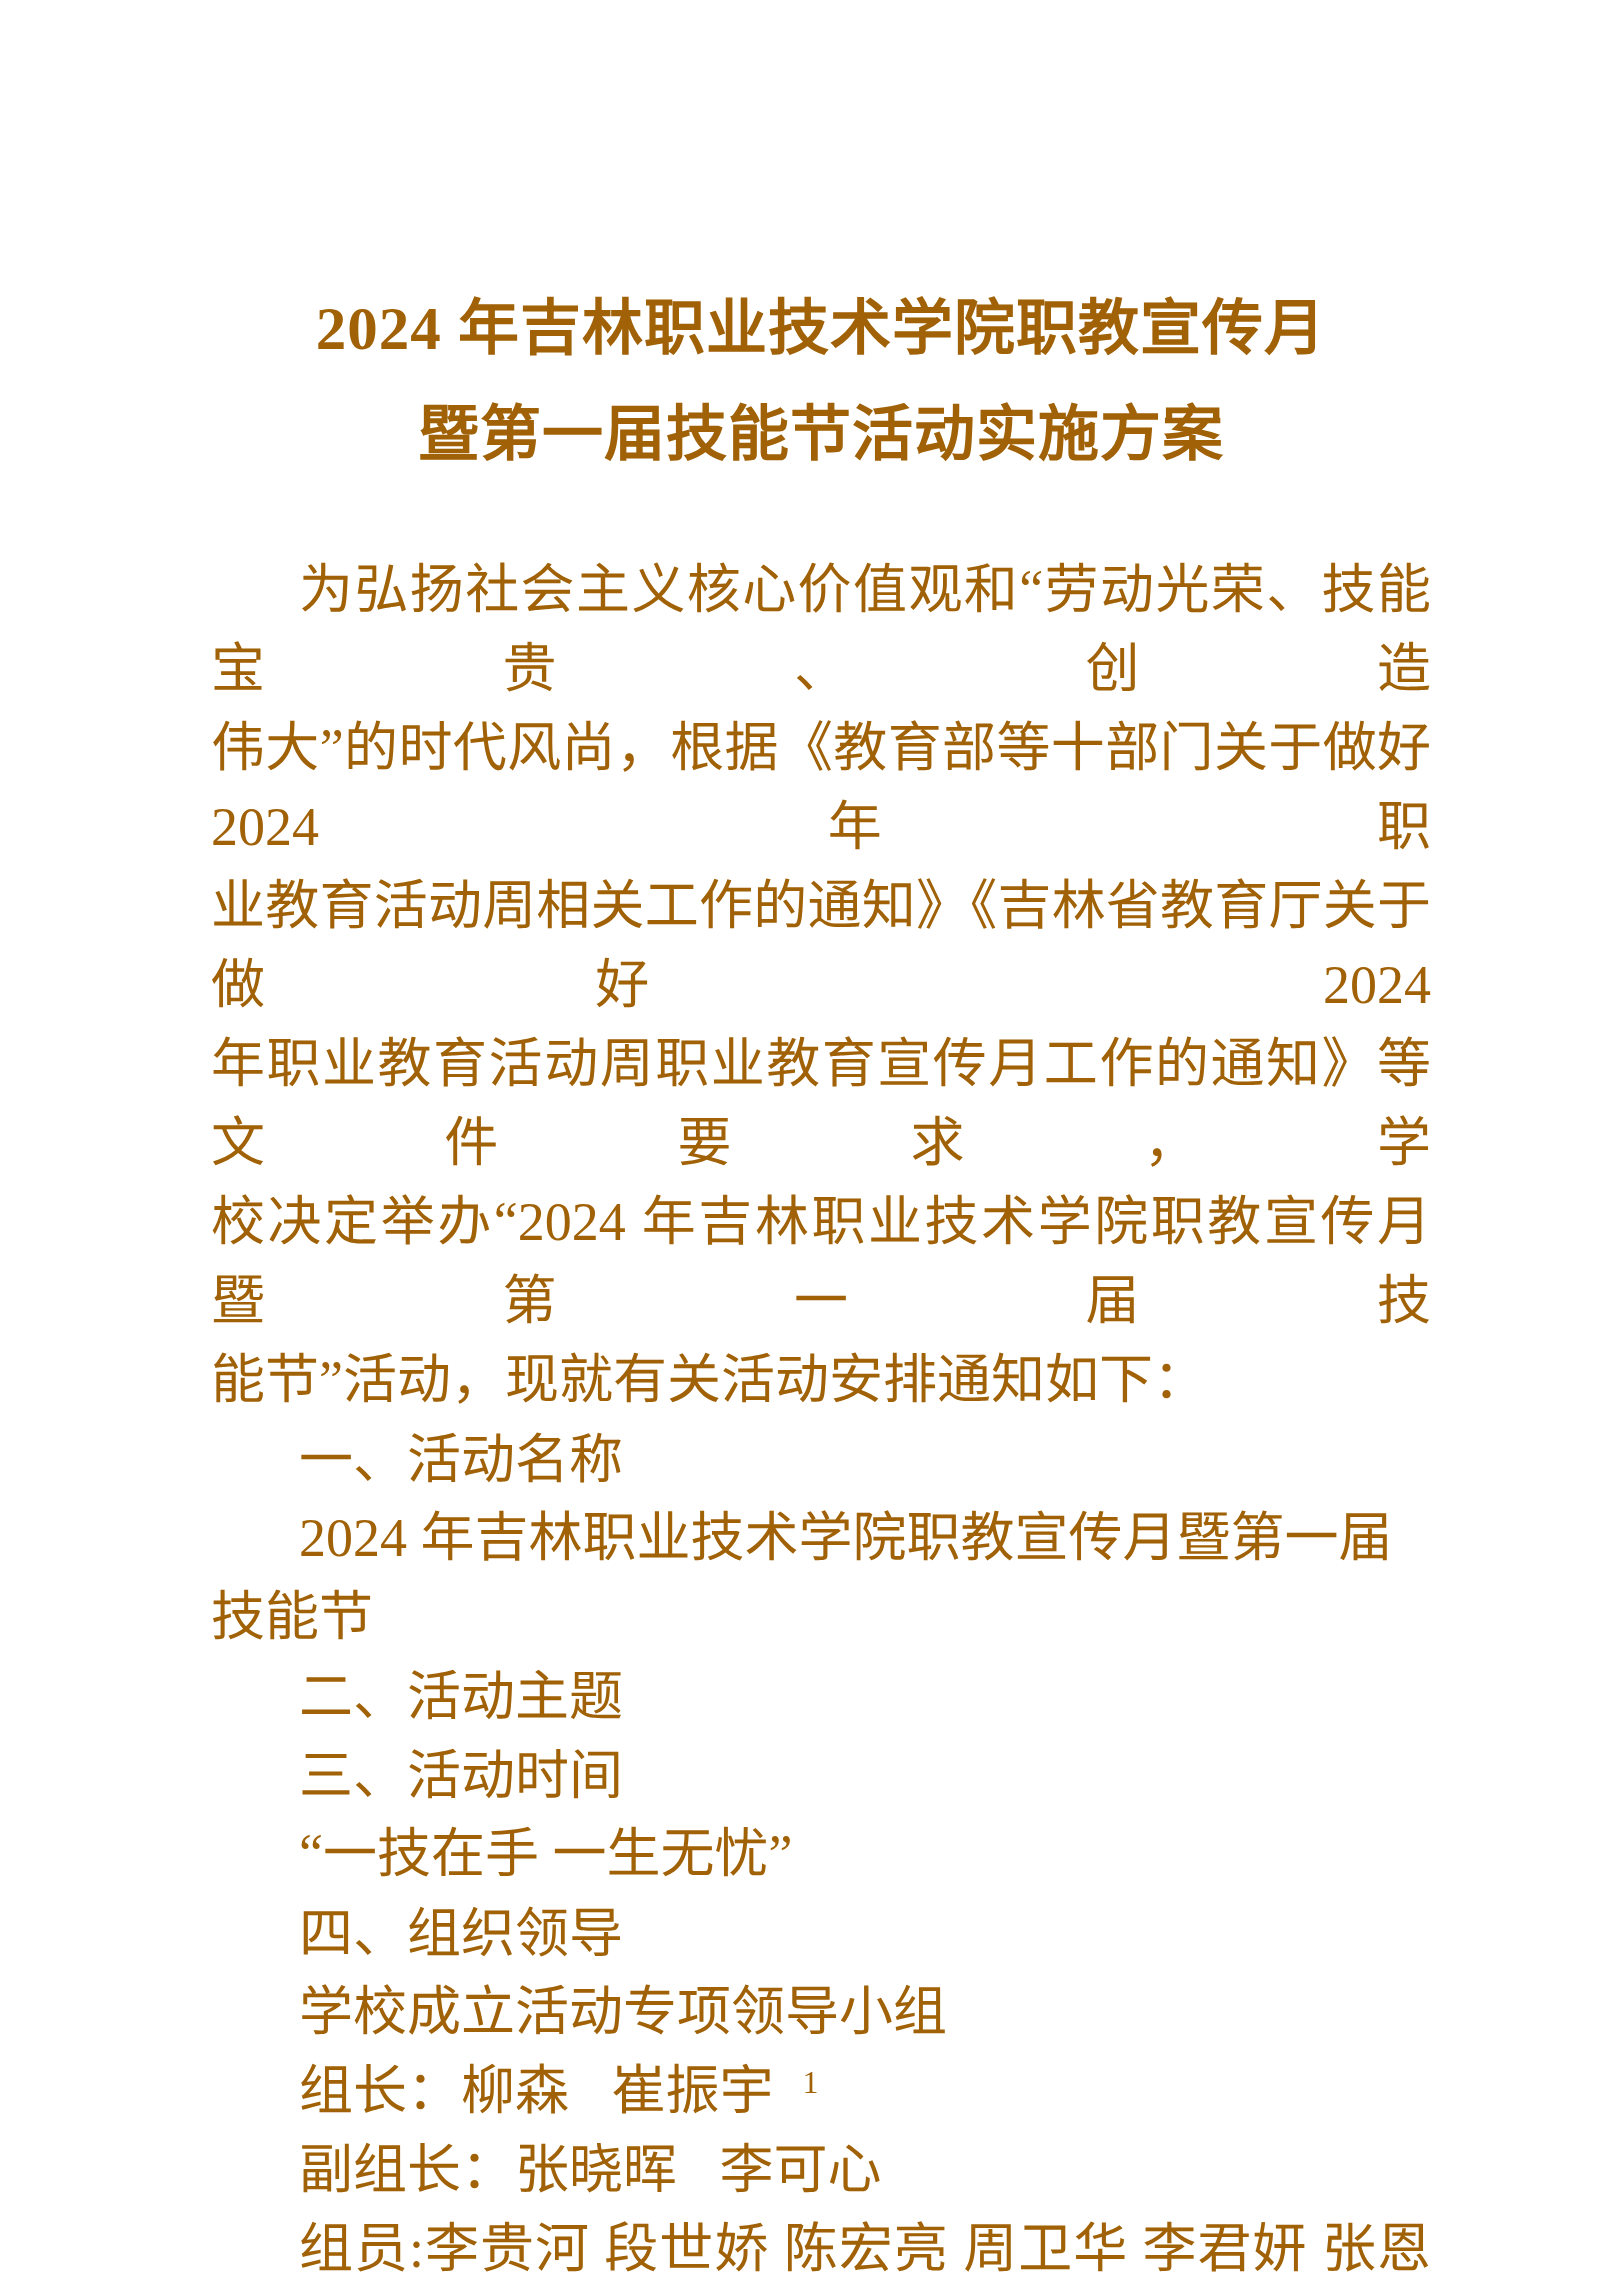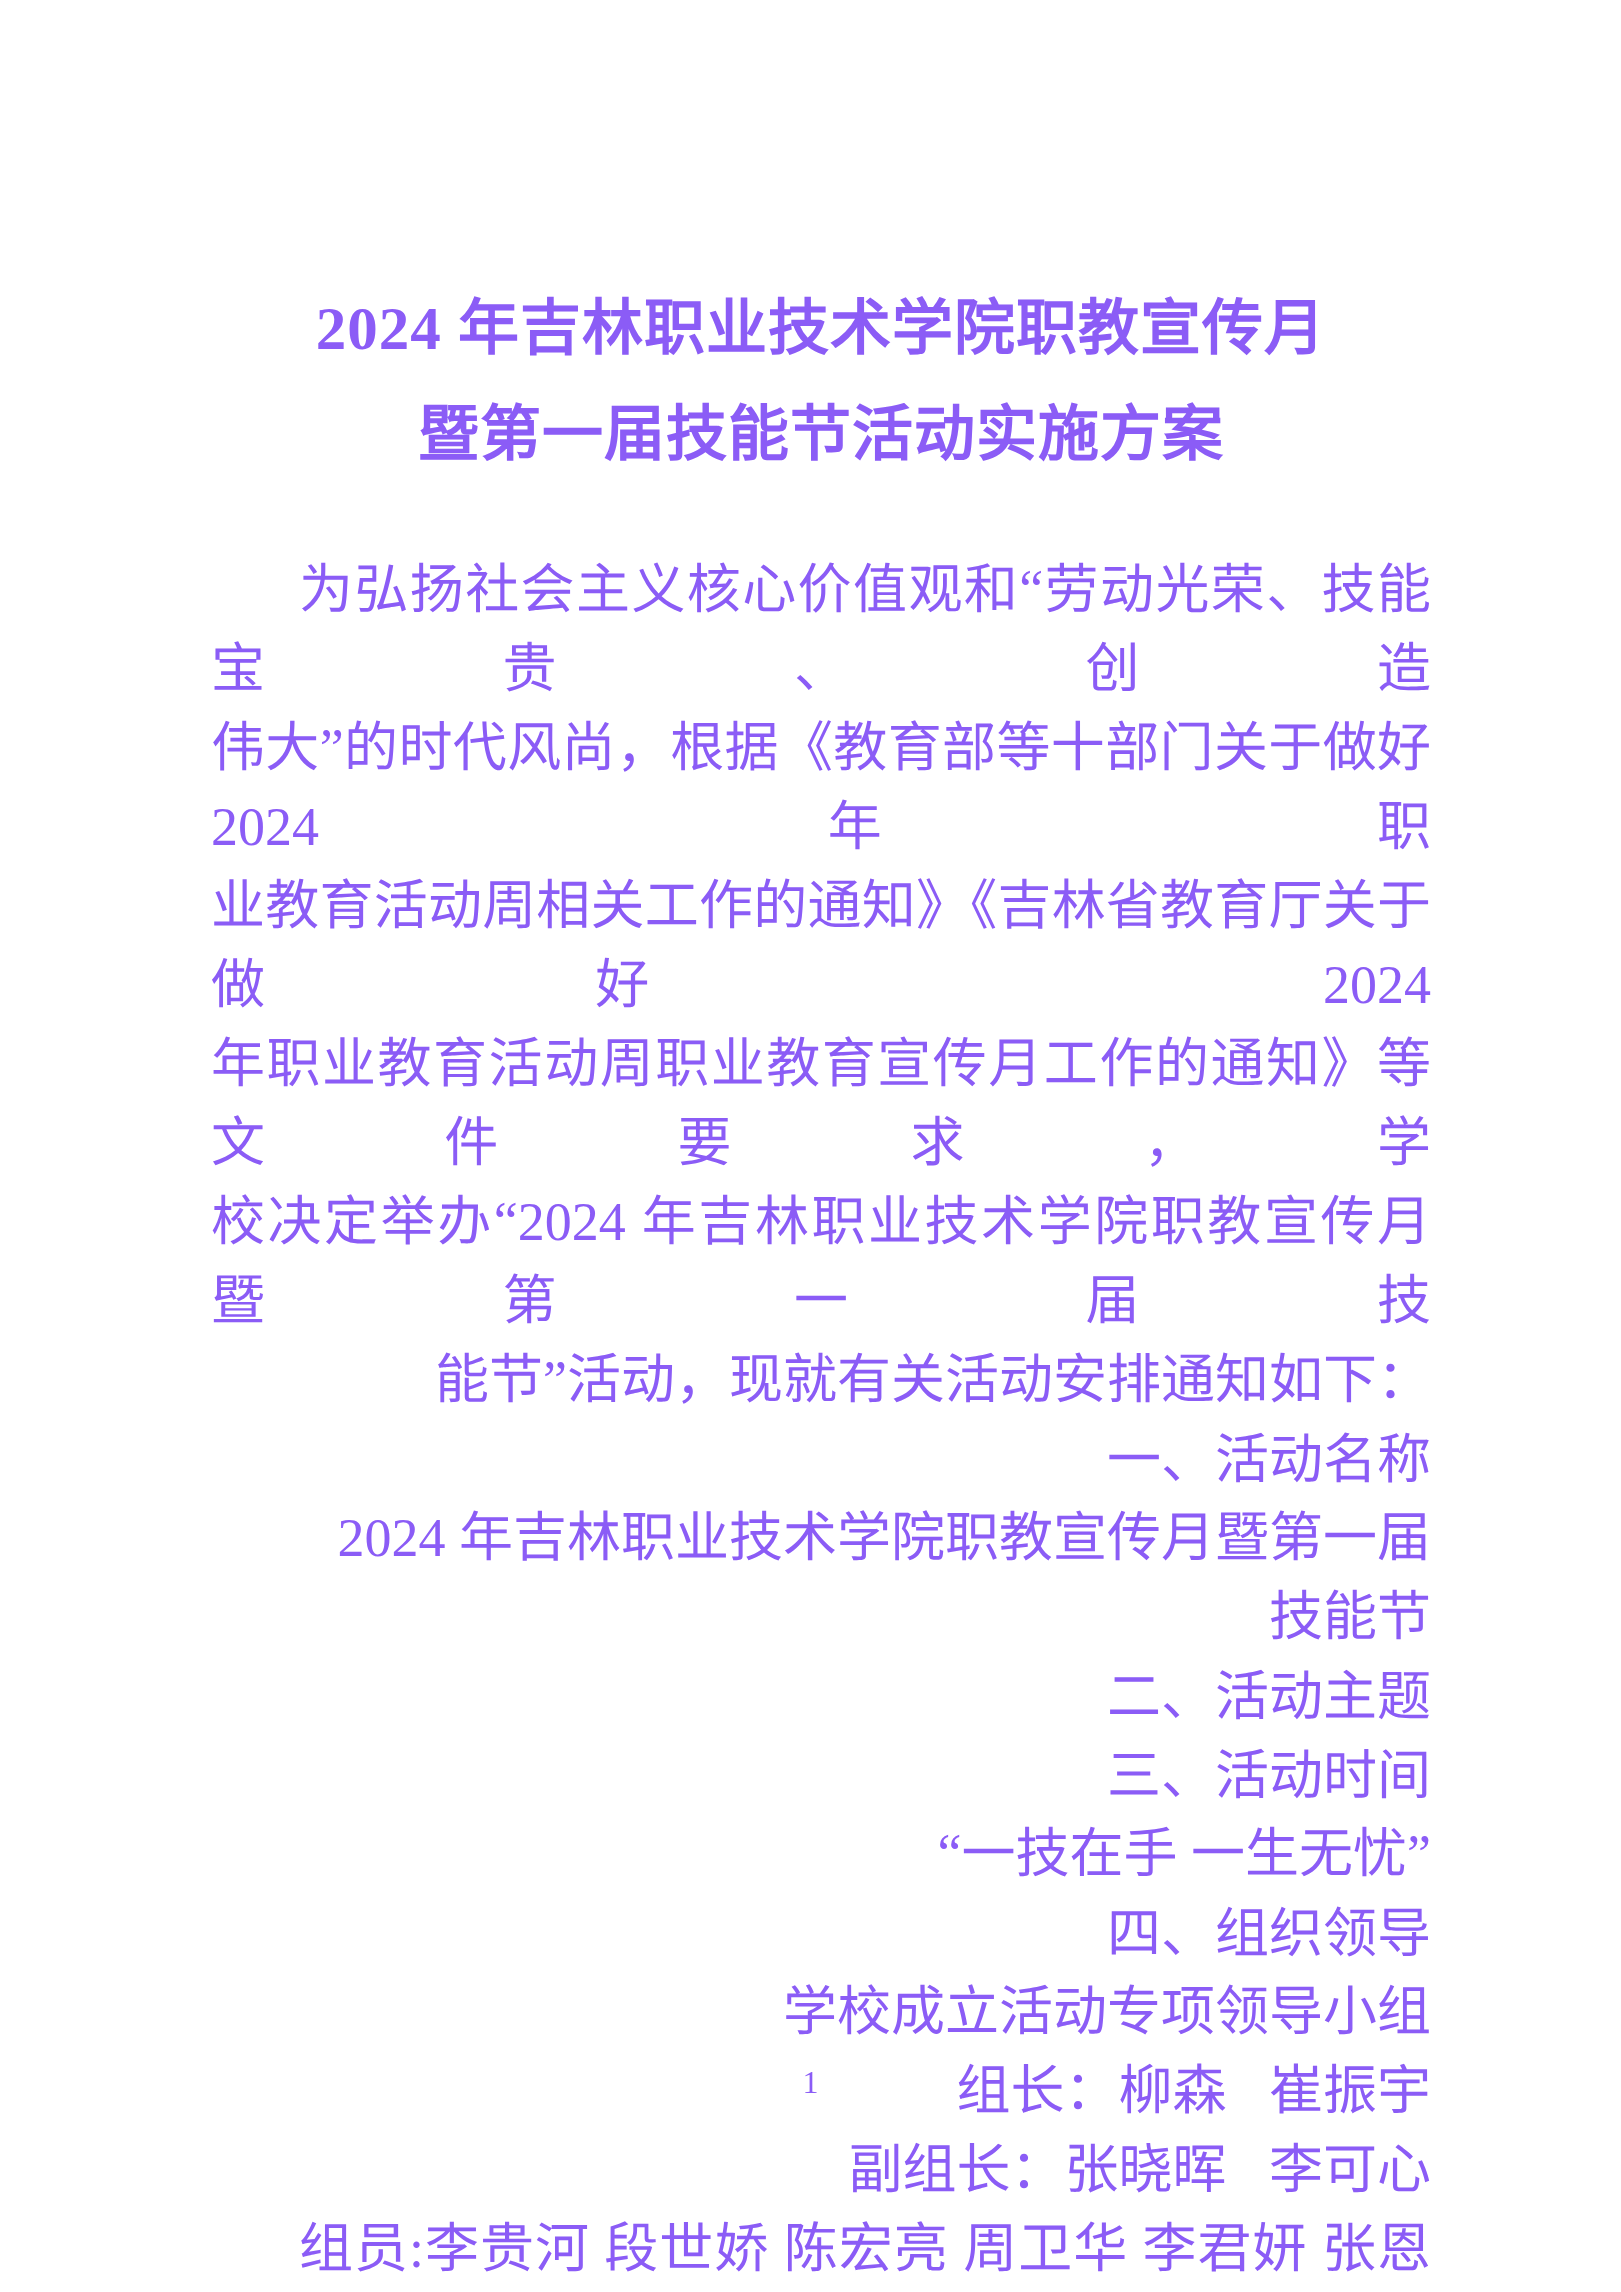--- a/index.html
+++ b/index.html
@@ -5,40 +5,40 @@
   html, body {
     margin: 0;
     padding: 0;
     background: #ffffff;
   }
   .page {
     position: relative;
     width: 1621px;
     height: 2293px;
     background: #ffffff;
-    color: #8b5cf6;
+    color: #a16207;
     font-family: "Liberation Serif", "DejaVu Serif", serif;
     overflow: hidden;
   }
   .title {
     padding-top: 276px;
     margin: 0 190px 0 211px;
     text-align: center;
     font-weight: bold;
     font-size: 61px;
     line-height: 106px;
     letter-spacing: 1px;
   }
   .body-text {
     margin: 63px 190px 0 211px;
     font-size: 54px;
     line-height: 79px;
   }
   .ln {
-    text-align: right;
+    text-align: left;
   }
   .just {
     text-align: justify;
     text-align-last: justify;
   }
   .ind {
     text-indent: 88px;
   }
   .hd {
     font-family: "Liberation Sans", "DejaVu Sans", sans-serif;

